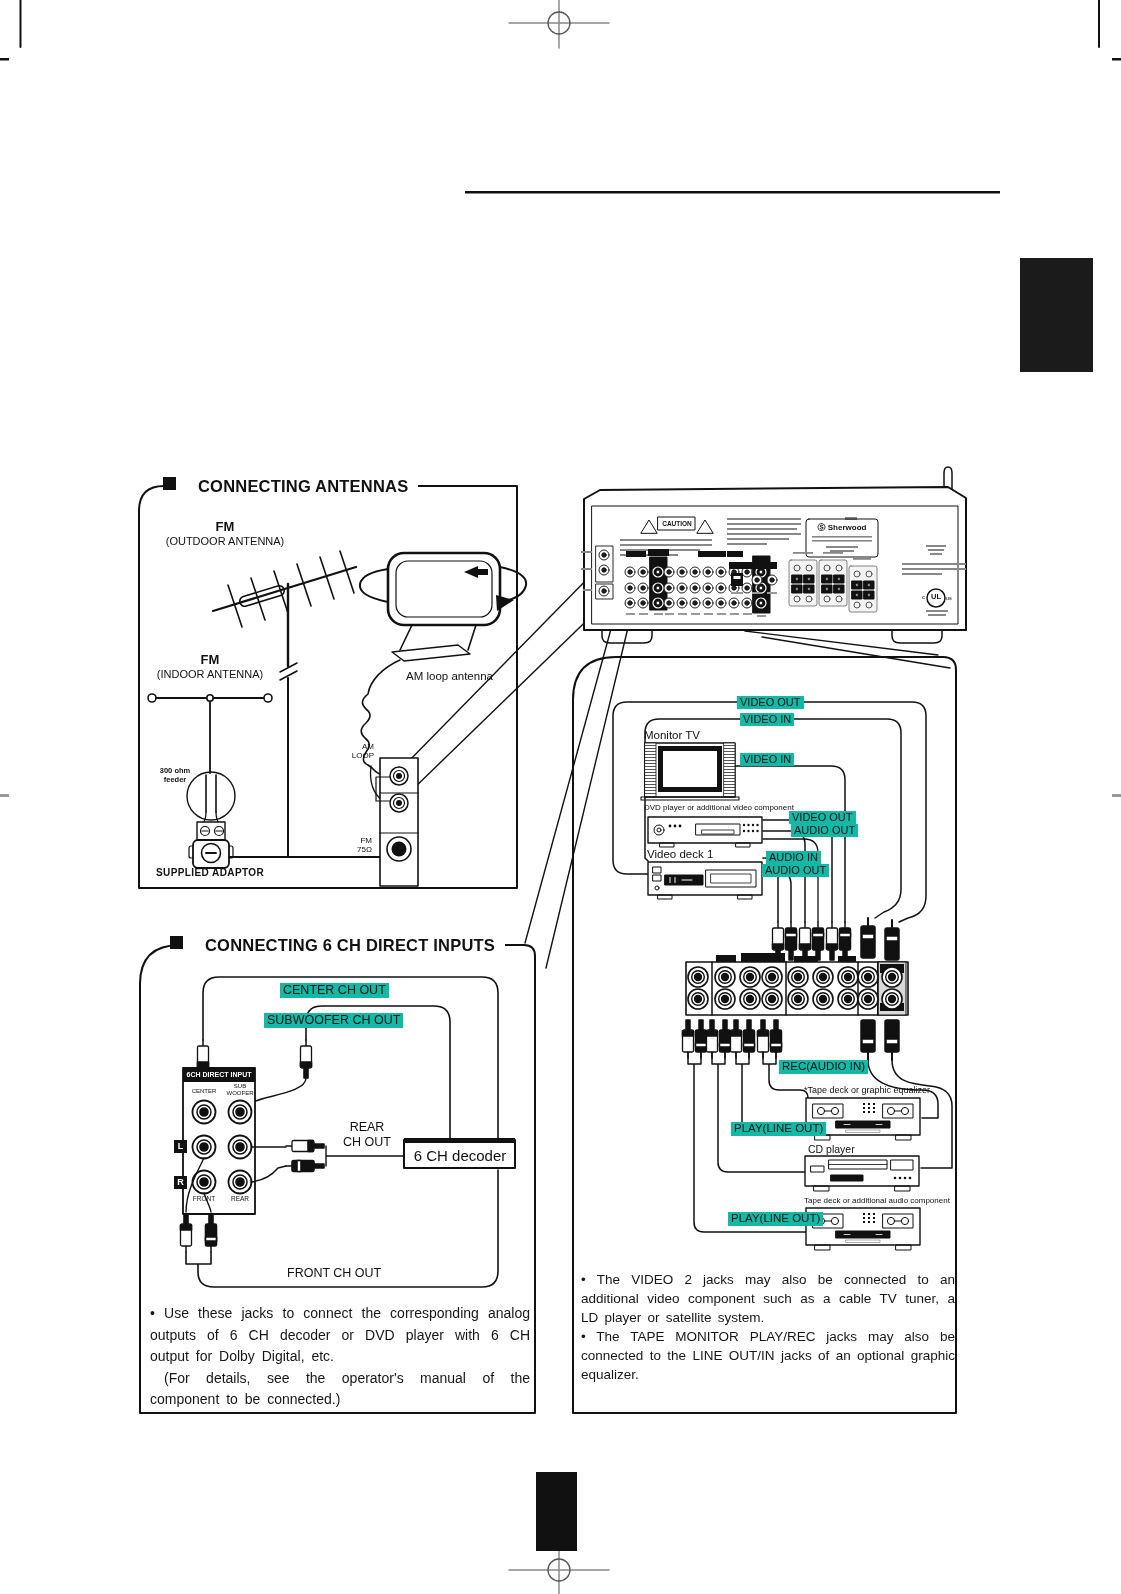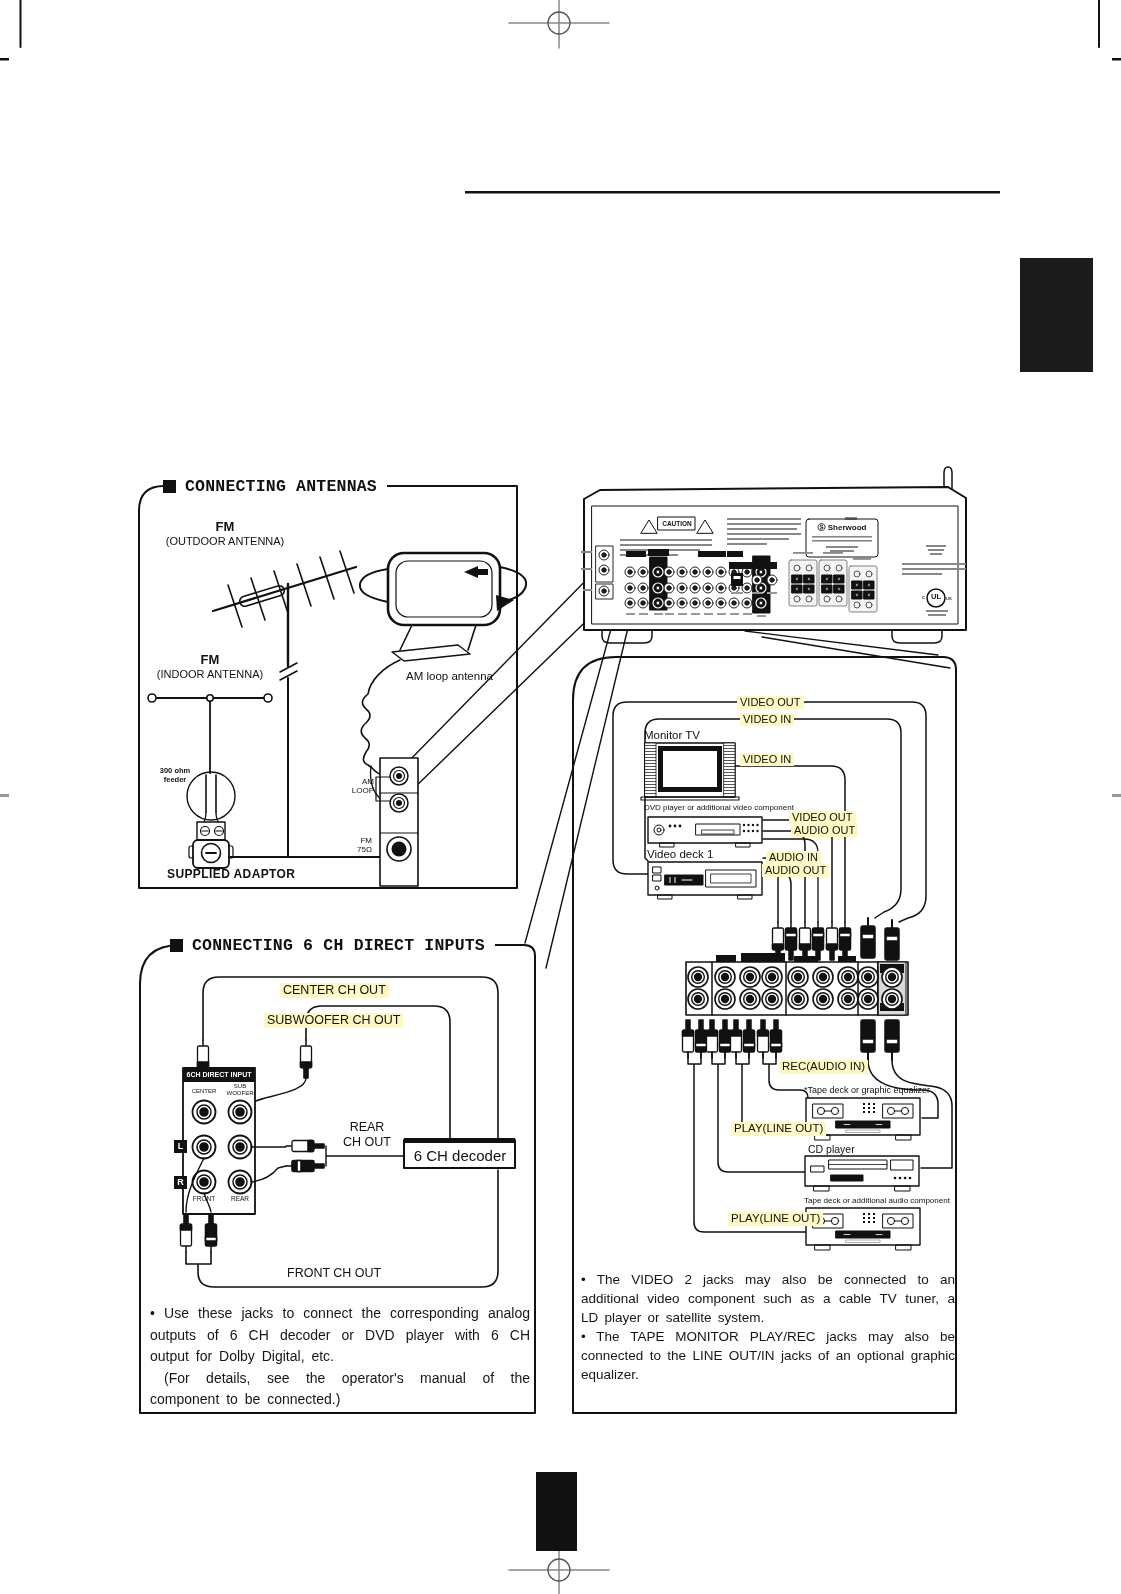--- a/index.html
+++ b/index.html
@@ -4,24 +4,24 @@
 <style>
   html,body{margin:0;padding:0;background:#fff;}
   .page{position:relative;width:1121px;height:1594px;background:#fff;overflow:hidden;
         font-family:"Liberation Sans",sans-serif;color:#111;}
   svg.art{position:absolute;left:0;top:0;z-index:1;}
   .lbl{position:absolute;z-index:3;font-family:Liberation Sans, sans-serif;color:#111;
        white-space:pre-line;line-height:1.18;}
   .c{text-align:center;}
   .r{text-align:right;}
   .b{font-weight:bold;}
-  .bg{background:#fef9c3;padding:0 3px;text-align:right;}
-  .heading{position:absolute;z-index:4;display:flex;align-items:center;gap:9px;
+  .bg{background:#14b8a6;padding:0 3px;text-align:right;}
+  .heading{position:absolute;z-index:4;display:flex;gap:22px;
            background:#fff;padding:0 10px 0 0;font-weight:bold;font-size:16.5px;
-           letter-spacing:.2px;white-space:nowrap;font-family:Liberation Mono, monospace;}
+           letter-spacing:.2px;white-space:nowrap;}
   .sq{display:inline-block;width:13px;height:13px;background:#111;flex:0 0 auto;}
   .note{position:absolute;z-index:3;font-size:14px;line-height:21.5px;text-align:justify;
         word-spacing:3px;color:#161616;}
   .note p{margin:0;}
   .note .indent{text-indent:14px;}
   .note2{position:absolute;z-index:3;font-size:13.5px;line-height:19px;text-align:justify;
          word-spacing:2.5px;color:#161616;}
   .note2 p{margin:0;}
   .inv{background:#111;color:#fff;}
 </style>
@@ -574,23 +574,23 @@
   <span class="sq"></span>
   <span>CONNECTING 6 CH DIRECT INPUTS</span>
 </div>
 
 <div class="lbl b c" style="left:165px;top:519px;width:120px;font-size:13px">FM</div>
 <div class="lbl c" style="left:158px;top:535px;width:134px;font-size:11px">(OUTDOOR ANTENNA)</div>
 <div class="lbl b c" style="left:150px;top:652px;width:120px;font-size:13px">FM</div>
 <div class="lbl c" style="left:148px;top:668px;width:124px;font-size:11px">(INDOOR ANTENNA)</div>
 <div class="lbl b c" style="left:154px;top:767px;width:42px;font-size:7.5px">300 ohm
 feeder</div>
-<div class="lbl b" style="left:167px;top:867px;font-size:12px;letter-spacing:.4px">SUPPLIED  ADAPTOR</div>
+<div class="lbl b" style="left:156px;top:867px;font-size:10px;letter-spacing:.4px">SUPPLIED  ADAPTOR</div>
 <div class="lbl" style="left:406px;top:670px;font-size:11.5px">AM loop antenna</div>
-<div class="lbl r" style="left:344px;top:777px;width:30px;font-size:8px">AM
+<div class="lbl r" style="left:344px;top:742px;width:30px;font-size:8px">AM
 LOOP</div>
 <div class="lbl r" style="left:342px;top:836px;width:30px;font-size:8px">FM
 75Ω</div>
 
 <div class="lbl bg" style="left:280px;top:983px;font-size:12.5px">CENTER CH OUT</div>
 <div class="lbl bg" style="left:264px;top:1013px;font-size:12.5px">SUBWOOFER CH OUT</div>
 <div class="lbl b c inv" style="left:184px;top:1070.5px;width:70px;font-size:7px;background:transparent;color:#fff">6CH DIRECT INPUT</div>
 <div class="lbl c" style="left:186px;top:1088px;width:36px;font-size:6px">CENTER</div>
 <div class="lbl c" style="left:222px;top:1083px;width:36px;font-size:6px">SUB
 WOOFER</div>

